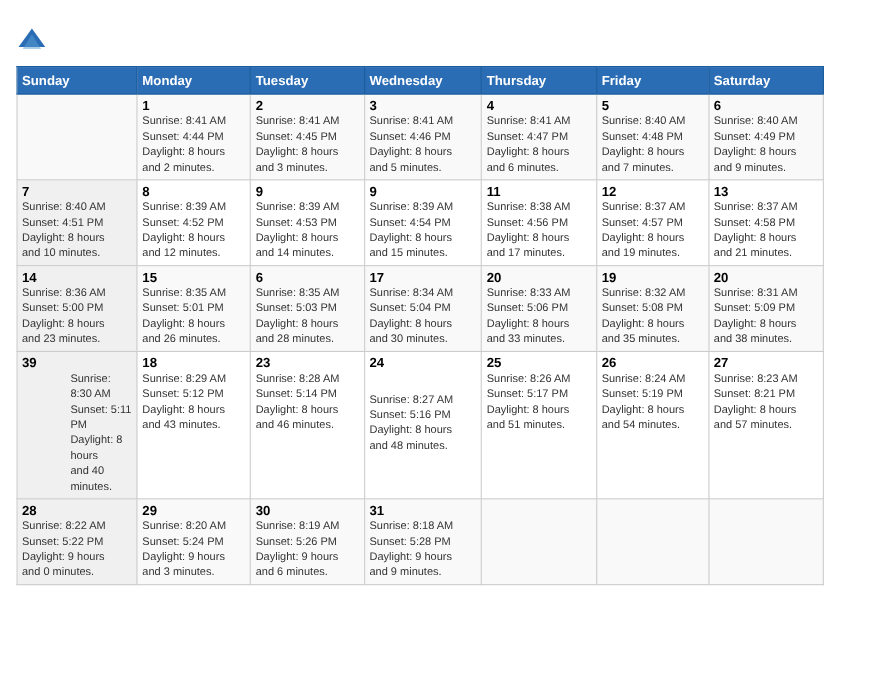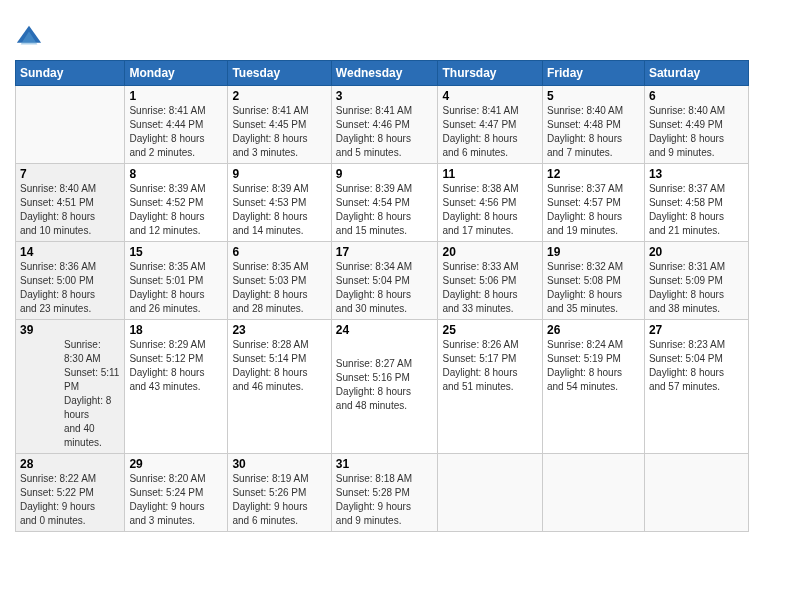--- a/index.html
+++ b/index.html
@@ -321,21 +321,21 @@
           <td>
             <span class="day-number">26</span>
             <div class="day-info" style="white-space: pre-line;">Sunrise: 8:24 AM
 Sunset: 5:19 PM
 Daylight: 8 hours
 and 54 minutes.</div>
           </td>
           <td>
             <span class="day-number">27</span>
             <div class="day-info" style="white-space: pre-line;">Sunrise: 8:23 AM
-Sunset: 5:04 PM
+Sunset: 8:21 PM
 Daylight: 8 hours
 and 57 minutes.</div>
           </td>
         </tr>
         <tr>
           <td>
             <span class="day-number">28</span>
             <div class="day-info" style="white-space: pre-line;">Sunrise: 8:22 AM
 Sunset: 5:22 PM
 Daylight: 9 hours

